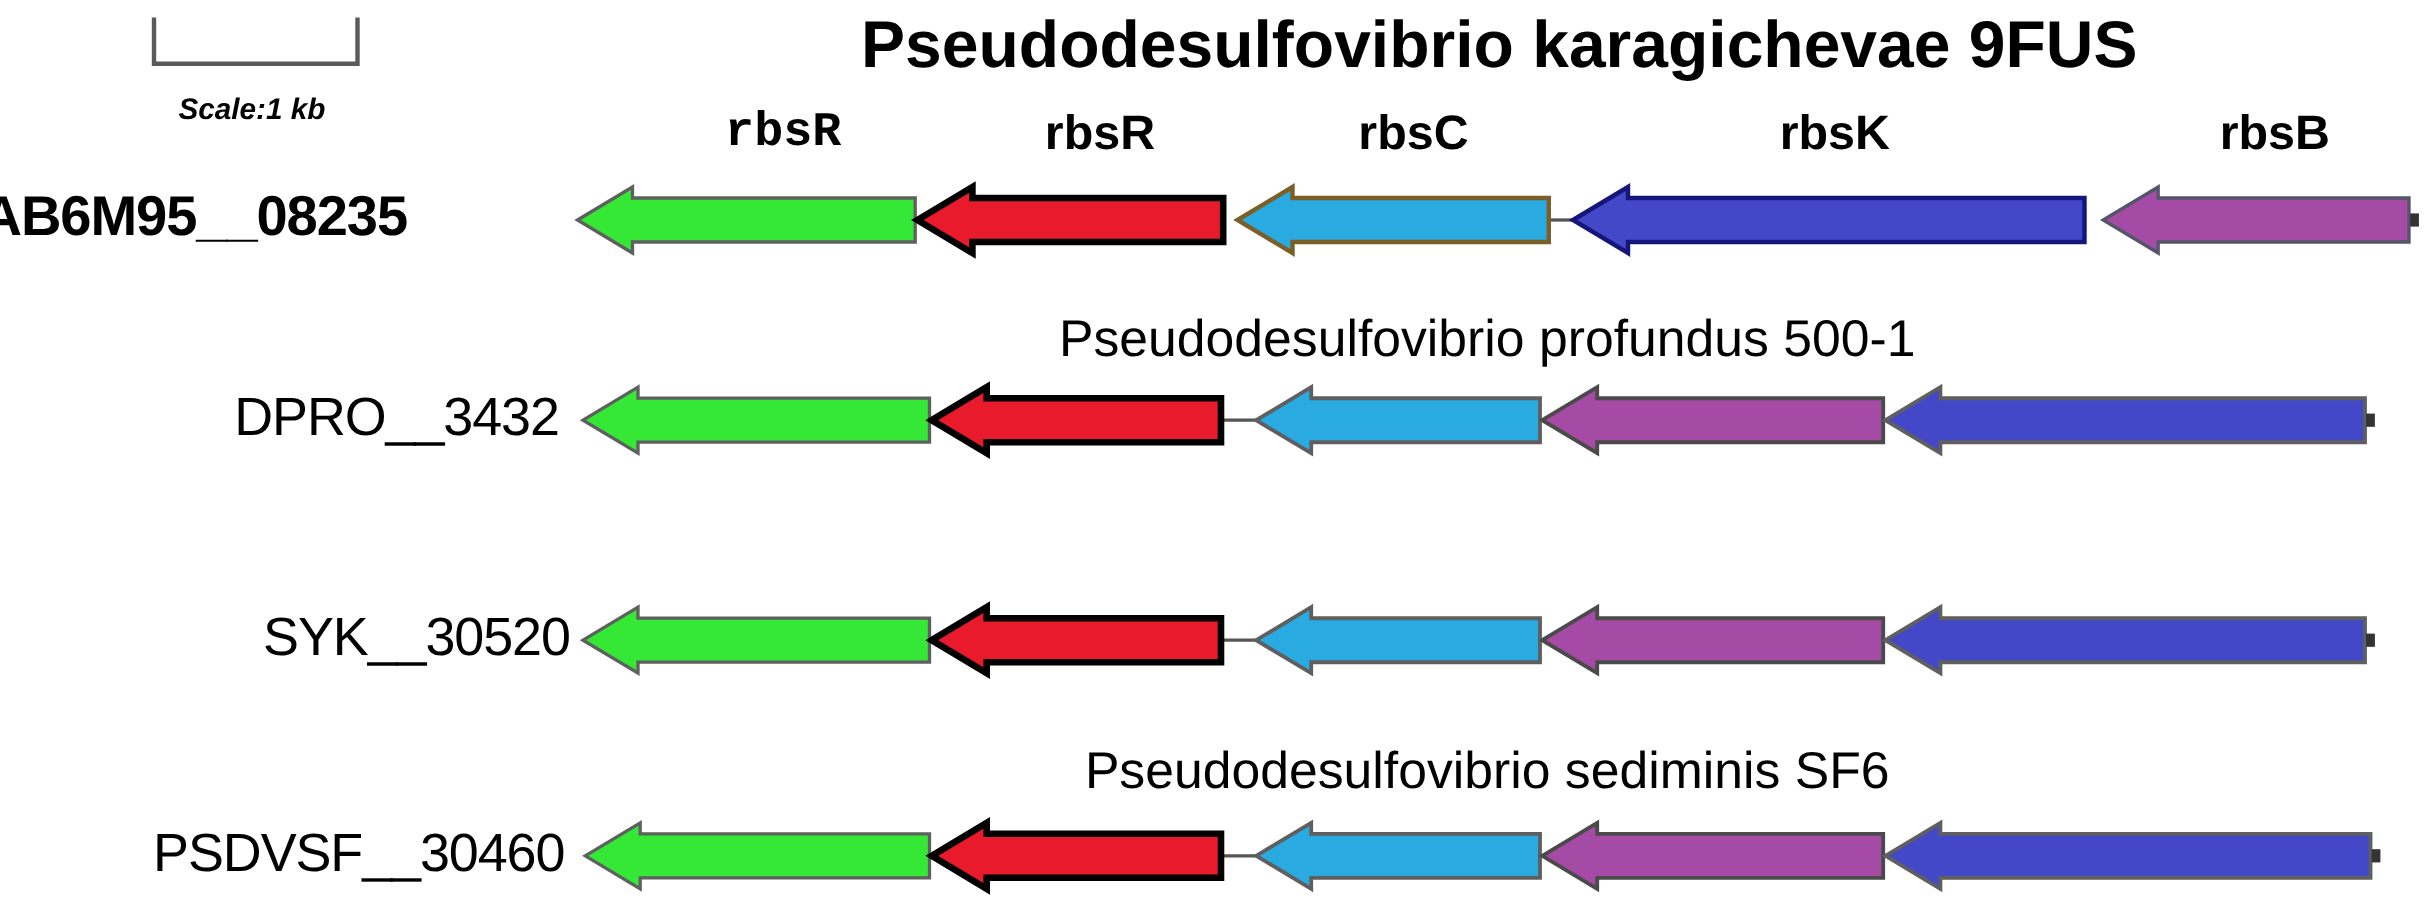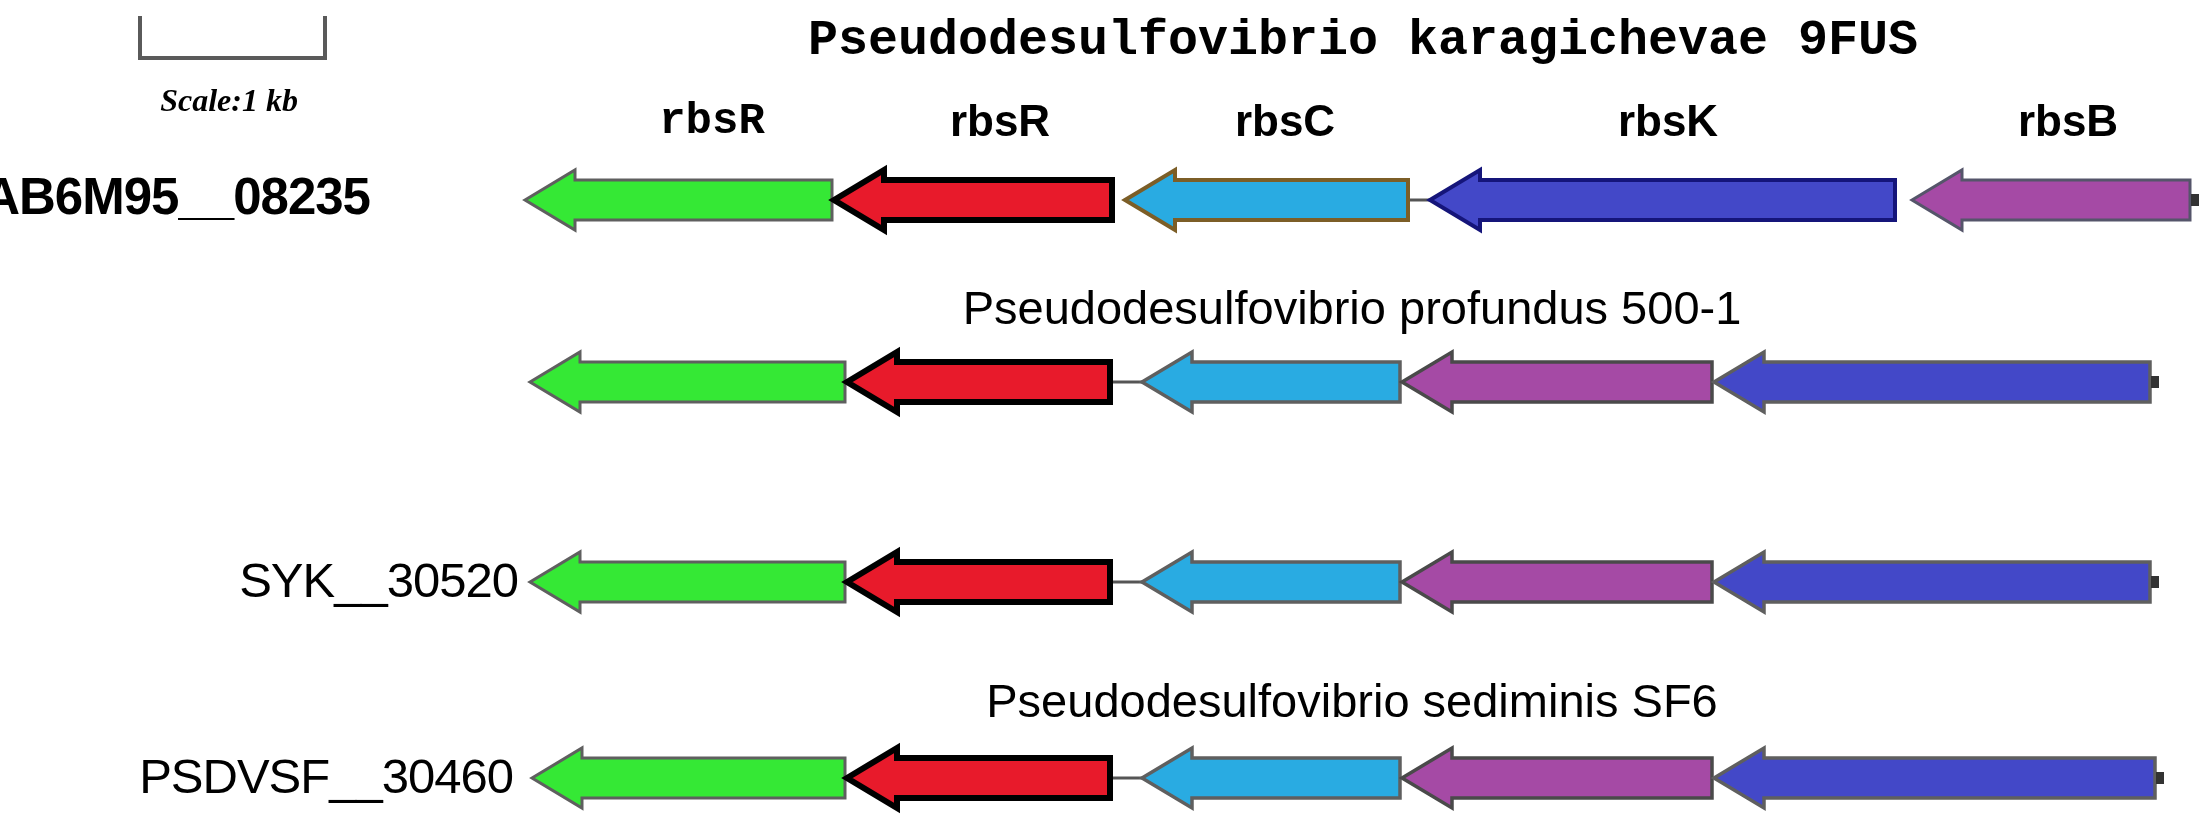--- a/index.html
+++ b/index.html
@@ -14,26 +14,26 @@
   #diagram{position:absolute;left:0;top:0;}
   .txt{
     position:absolute;
     white-space:nowrap;
     transform:translate(-50%,-50%);
     color:#000;
     font-family:"Liberation Sans", sans-serif;
     line-height:1;
   }
   .row-title{font-size:47px;font-weight:400;}
-  .row-title.bold{font-size:50px;font-weight:700;font-family:Liberation Mono, monospace;}
+  .row-title.bold{font-size:60px;font-weight:700;}
   .locus{transform:translate(-100%,-50%);letter-spacing:-1px;}
   .locus.bold{font-size:51px;font-weight:700;}
   .locus.plain{font-size:49px;font-weight:400;}
   .gene-label{font-size:44px;font-weight:700;}
-  .scale-label{font-size:32px;font-weight:700;font-style:italic;font-family:Liberation Serif, serif;}
+  .scale-label{font-size:27px;font-weight:700;font-style:italic;}
 </style>
 </head>
 <body>
 
 <div class="stage">
   <svg id="diagram" width="2208" height="833" viewBox="0 0 2208 833" xmlns="http://www.w3.org/2000/svg">
       <path d="M 140 16 V 58 H 325 V 16" fill="none" stroke="#5a5a5a" stroke-width="4"></path>
       <line x1="1408" y1="200" x2="1430" y2="200" stroke="#555555" stroke-width="3"></line>
       <polygon points="525,200 575,170 575,180 832,180 832,220 575,220 575,230" fill="#35e835" stroke="#5f5f5f" stroke-width="3" stroke-linejoin="miter"></polygon>
       <polygon points="834,200 884,170 884,180 1112,180 1112,220 884,220 884,230" fill="#e81a2b" stroke="#000000" stroke-width="6" stroke-linejoin="miter"></polygon>
@@ -69,18 +69,19 @@
   <div class="txt gene-label" style="left: 712px; top: 121px; font-family: Liberation Mono, monospace;">rbsR</div>
   <div class="txt gene-label" style="left: 1000px; top: 121px;">rbsR</div>
   <div class="txt gene-label" style="left: 1285px; top: 121px;">rbsC</div>
   <div class="txt gene-label" style="left: 1668px; top: 121px;">rbsK</div>
   <div class="txt gene-label" style="left: 2068px; top: 121px;">rbsB</div>
 
   <div class="txt row-title bold" style="left: 1363px; top: 41px;">Pseudodesulfovibrio karagichevae 9FUS</div>
   <div class="txt locus bold" style="left: 370px; top: 196px;">AB6M95__08235</div>
 
   <div class="txt row-title" style="left: 1352px; top: 307px;">Pseudodesulfovibrio profundus 500-1</div>
+  <div class="txt locus plain" style="left: 508px; top: 380px;">DPRO__3432</div>
 
   <div class="txt locus plain" style="left: 518px; top: 580px;">SYK__30520</div>
 
   <div class="txt row-title" style="left: 1352px; top: 700px;">Pseudodesulfovibrio sediminis SF6</div>
   <div class="txt locus plain" style="left: 513px; top: 776px;">PSDVSF__30460</div>
 </div>
 
 </body></html>

